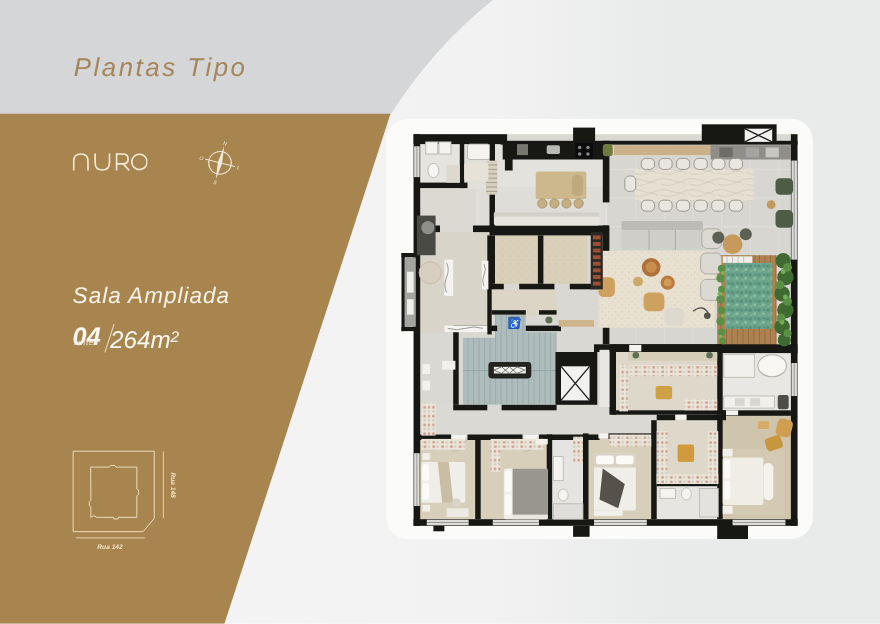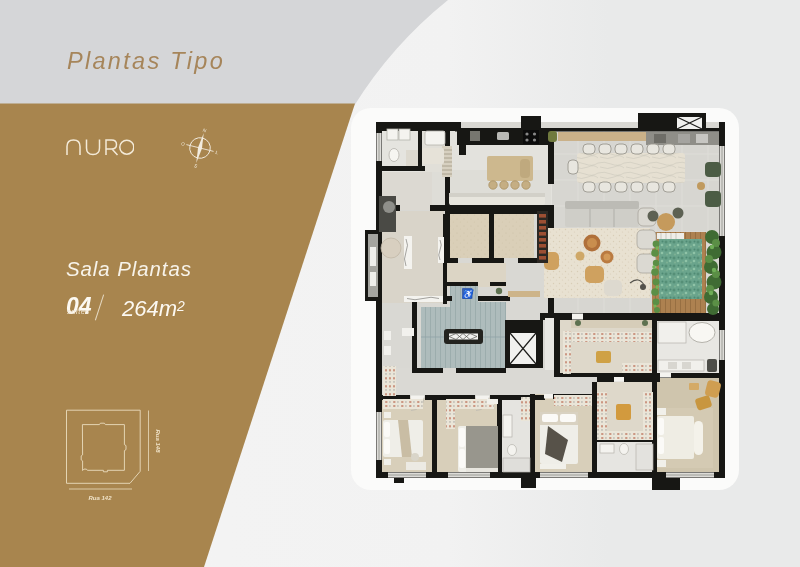--- a/index.html
+++ b/index.html
@@ -39,29 +39,29 @@
       <path d="M6,20 L34,20" stroke="#f2ecdf" stroke-width="0.8"></path>
       <g fill="#f2ecdf" font-size="4.6" text-anchor="middle" font-family="Liberation Sans,sans-serif">
         <text x="20" y="3.4">N</text>
         <text x="20" y="40">S</text>
         <text x="37.5" y="21.8">L</text>
         <text x="2.5" y="21.8">O</text>
       </g>
     </g>
   </svg>
 
-  <div class="abs" style="left:66px;top:257px;font-size:20.5px;letter-spacing:0.9px;color:#f7f3ea;">Sala Plantas</div>
+  <div class="abs" style="left:66px;top:257px;font-size:20.5px;letter-spacing:0.9px;color:#f7f3ea;">Sala Ampliada</div>
 
   <div class="abs" style="left:66px;top:293px;font-size:23px;font-weight:bold;color:#fcf9f2;text-align:right;">04</div>
 
   <div class="abs" style="left:67px;top:307px;font-size:7.5px;letter-spacing:0.4px;color:#f2e8d6;">suítes</div>
 
   <div class="abs" style="left:99px;top:294px;width:1.4px;height:27px;background:#e5d9c2;transform:rotate(18deg);"></div>
 
-  <div class="abs" style="left:122px;top:296px;font-size:22px;color:#fcf9f2;">264m<span style="font-size:14px;vertical-align:5px">2</span></div>
+  <div class="abs" style="left:100px;top:296px;font-size:22px;color:#fcf9f2;">264m<span style="font-size:14px;vertical-align:5px">2</span></div>
 
   <svg class="abs" style="left:60px;top:405px" width="120" height="100" viewBox="0 0 120 100">
     <g stroke="#eadcbe" fill="none" stroke-width="0.9">
 
       <path d="M6.5,5.2 H80.2 V66.3 L70,78.3 H6.5 Z"></path>
 
       <path d="M22.4,19.6 h17 l1,-1.4 h4 l1,1.4 h19 v20 l1.6,1 v4 l-1.6,1 v19.7 h-17 v1.5 h-4 v-1.5 h-16 l-1,-1.2 h-2.4 l-1.4,1.4 v-9.6 l-1.4,-1 v-4 l1.4,-1 Z"></path>
 
       <path d="M9,84 L72,84" stroke-width="0.8"></path>
 

